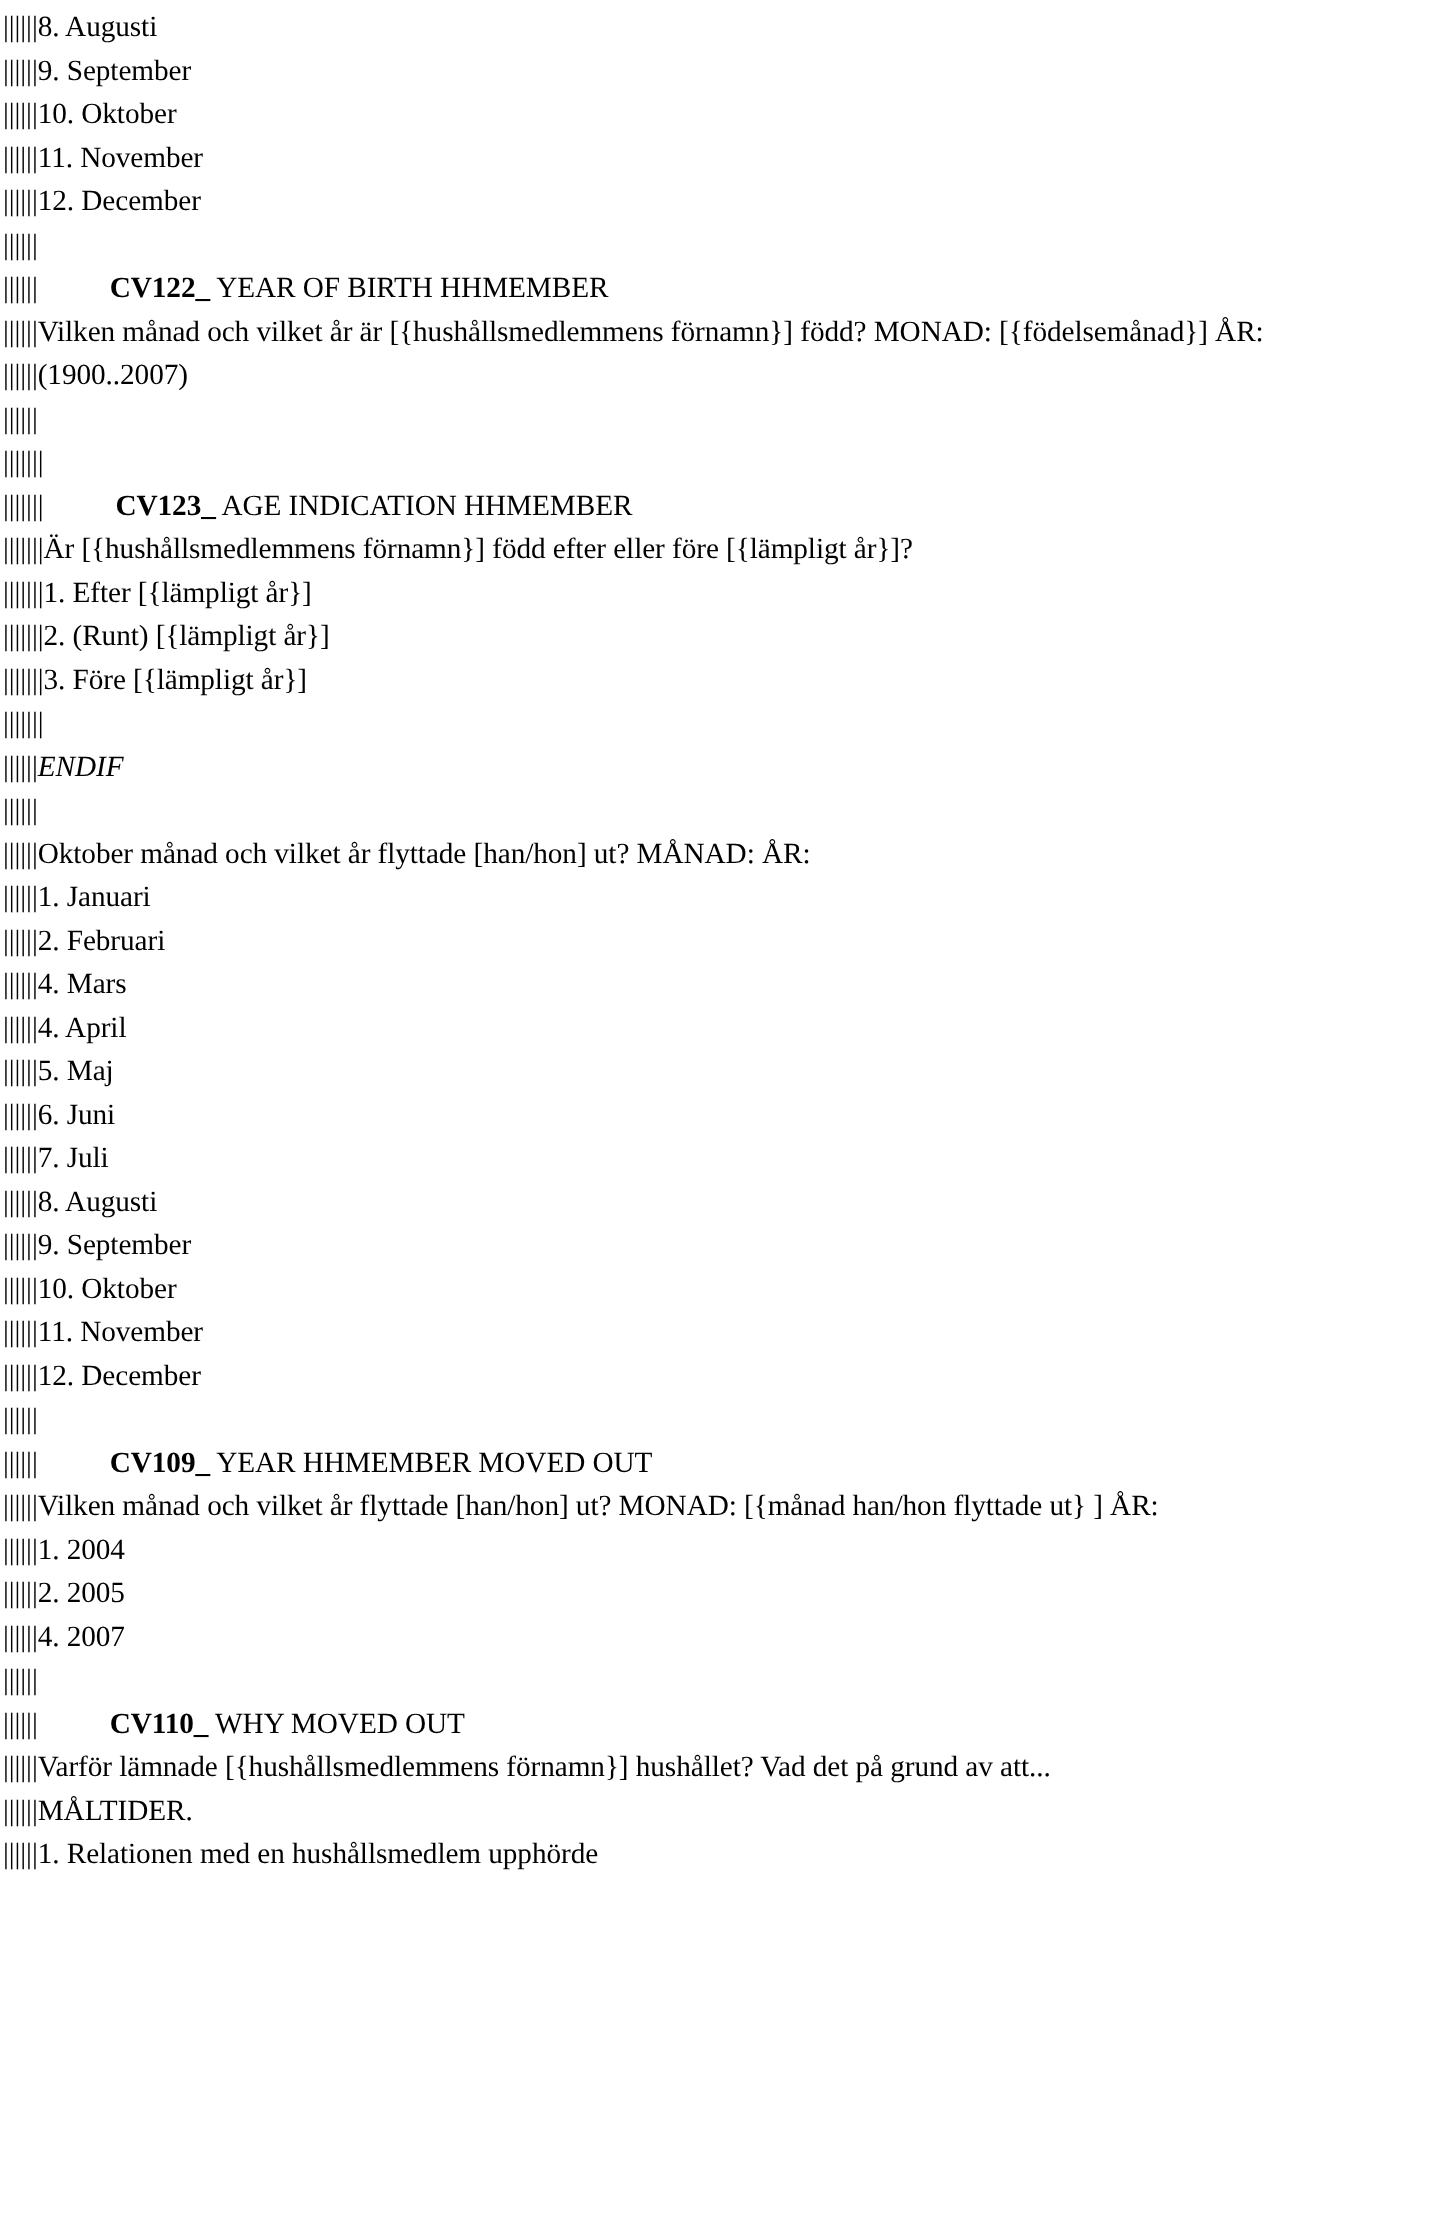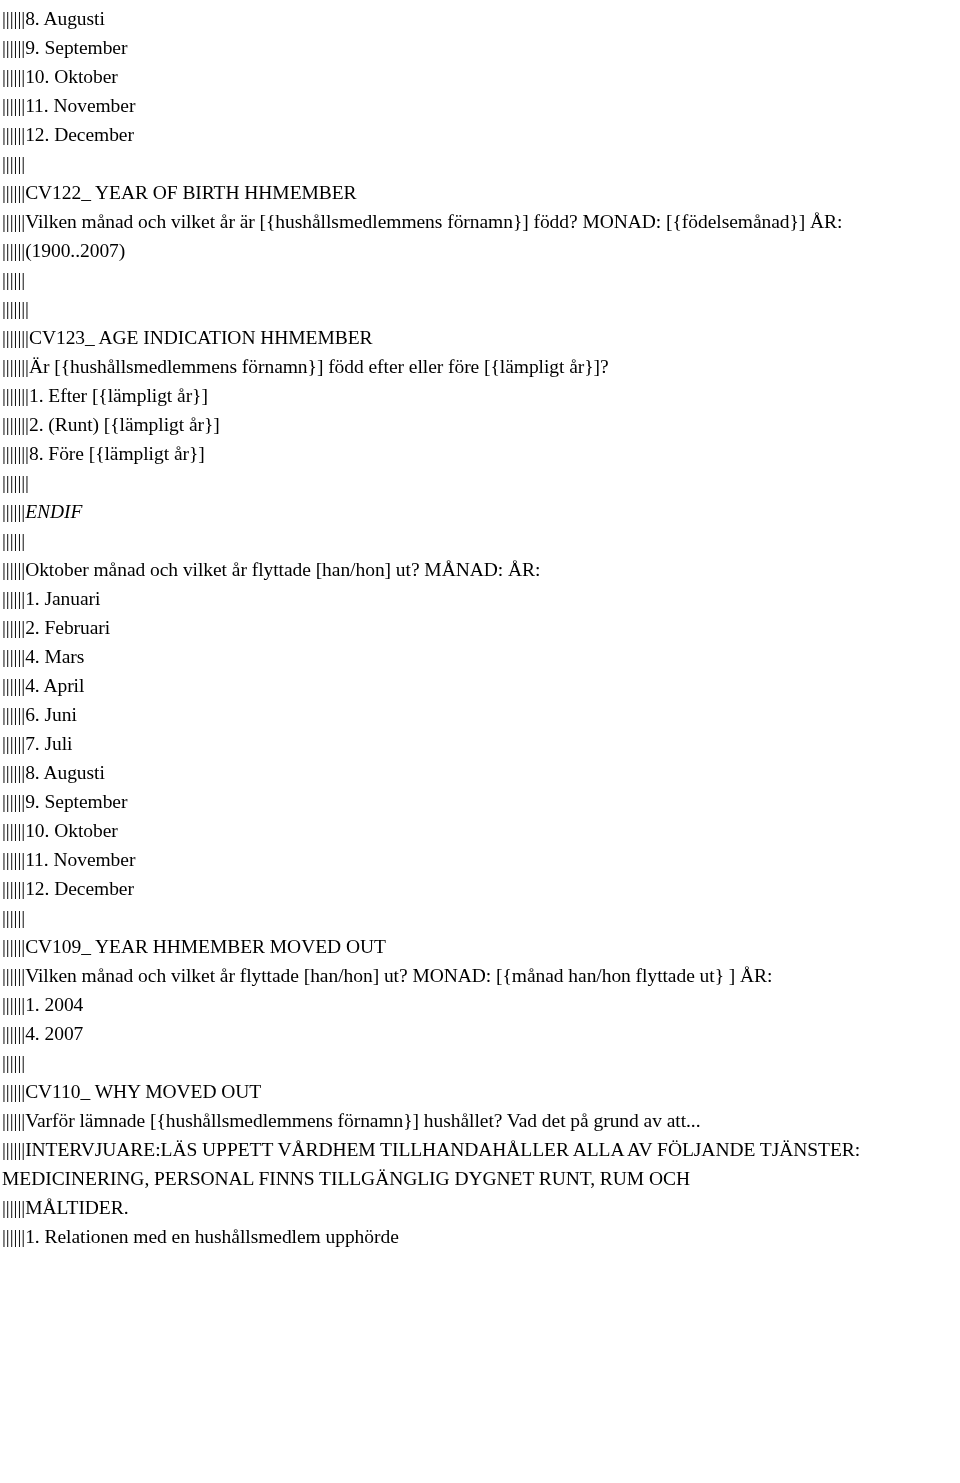--- a/index.html
+++ b/index.html
@@ -31,21 +31,22 @@
     text-align: left;
   }
   .line.blank {
     white-space: pre;
   }
   .pipes {
     white-space: pre;
     font-family: "Liberation Serif", "DejaVu Serif", serif;
   }
   .code {
-    font-weight: normal;
+    font-weight: bold;
+    padding-left: 48px;
   }
   .ital {
     font-style: italic;
   }
   .txt {
     font-weight: normal;
     font-style: normal;
   }
 </style>
 </head>
@@ -60,40 +61,41 @@
     <div class="line blank"><span class="pipes">||||||</span></div>
     <div class="line"><span class="pipes">||||||</span><span class="code">CV122_</span><span class="txt"> YEAR OF BIRTH HHMEMBER</span></div>
     <div class="line"><span class="pipes">||||||</span><span class="txt">Vilken månad och vilket år är [{hushållsmedlemmens förnamn}] född? MONAD: [{födelsemånad}] ÅR:</span></div>
     <div class="line"><span class="pipes">||||||</span><span class="txt">(1900..2007)</span></div>
     <div class="line blank"><span class="pipes">||||||</span></div>
     <div class="line blank"><span class="pipes">|||||||</span></div>
     <div class="line"><span class="pipes">|||||||</span><span class="code">CV123_</span><span class="txt"> AGE INDICATION HHMEMBER</span></div>
     <div class="line"><span class="pipes">|||||||</span><span class="txt">Är [{hushållsmedlemmens förnamn}] född efter eller före [{lämpligt år}]?</span></div>
     <div class="line"><span class="pipes">|||||||</span><span class="txt">1. Efter [{lämpligt år}]</span></div>
     <div class="line"><span class="pipes">|||||||</span><span class="txt">2. (Runt) [{lämpligt år}]</span></div>
-    <div class="line"><span class="pipes">|||||||</span><span class="txt">8. Före [{lämpligt år}]</span></div>
+    <div class="line"><span class="pipes">|||||||</span><span class="txt">3. Före [{lämpligt år}]</span></div>
     <div class="line blank"><span class="pipes">|||||||</span></div>
     <div class="line"><span class="pipes">||||||</span><span class="ital">ENDIF</span></div>
     <div class="line blank"><span class="pipes">||||||</span></div>
     <div class="line"><span class="pipes">||||||</span><span class="txt">Oktober månad och vilket år flyttade [han/hon] ut? MÅNAD: ÅR:</span></div>
     <div class="line"><span class="pipes">||||||</span><span class="txt">1. Januari</span></div>
     <div class="line"><span class="pipes">||||||</span><span class="txt">2. Februari</span></div>
     <div class="line"><span class="pipes">||||||</span><span class="txt">4. Mars</span></div>
     <div class="line"><span class="pipes">||||||</span><span class="txt">4. April</span></div>
+    <div class="line"><span class="pipes">||||||</span><span class="txt">5. Maj</span></div>
     <div class="line"><span class="pipes">||||||</span><span class="txt">6. Juni</span></div>
     <div class="line"><span class="pipes">||||||</span><span class="txt">7. Juli</span></div>
     <div class="line"><span class="pipes">||||||</span><span class="txt">8. Augusti</span></div>
     <div class="line"><span class="pipes">||||||</span><span class="txt">9. September</span></div>
     <div class="line"><span class="pipes">||||||</span><span class="txt">10. Oktober</span></div>
     <div class="line"><span class="pipes">||||||</span><span class="txt">11. November</span></div>
     <div class="line"><span class="pipes">||||||</span><span class="txt">12. December</span></div>
     <div class="line blank"><span class="pipes">||||||</span></div>
     <div class="line"><span class="pipes">||||||</span><span class="code">CV109_</span><span class="txt"> YEAR HHMEMBER MOVED OUT</span></div>
     <div class="line"><span class="pipes">||||||</span><span class="txt">Vilken månad och vilket år flyttade [han/hon] ut? MONAD: [{månad han/hon flyttade ut} ] ÅR:</span></div>
     <div class="line"><span class="pipes">||||||</span><span class="txt">1. 2004</span></div>
+    <div class="line"><span class="pipes">||||||</span><span class="txt">2. 2005</span></div>
     <div class="line"><span class="pipes">||||||</span><span class="txt">4. 2007</span></div>
     <div class="line blank"><span class="pipes">||||||</span></div>
     <div class="line"><span class="pipes">||||||</span><span class="code">CV110_</span><span class="txt"> WHY MOVED OUT</span></div>
     <div class="line"><span class="pipes">||||||</span><span class="txt">Varför lämnade [{hushållsmedlemmens förnamn}] hushållet? Vad det på grund av att...</span></div>
-    <div class="line"><span class="pipes">||||||</span><span class="txt">INTERVJUARE:LÄS UPPETT VÅRDHEM TILLHANDAHÅLLER ALLA AV FÖLJANDE TJÄNSTER: MEDICINERING, PERSONAL FINNS TILLGÄNGLIG DYGNET RUNT, RUM OCH</span></div>
     <div class="line"><span class="pipes">||||||</span><span class="txt">MÅLTIDER.</span></div>
     <div class="line"><span class="pipes">||||||</span><span class="txt">1. Relationen med en hushållsmedlem upphörde</span></div>
   </div>
 
 </body></html>

